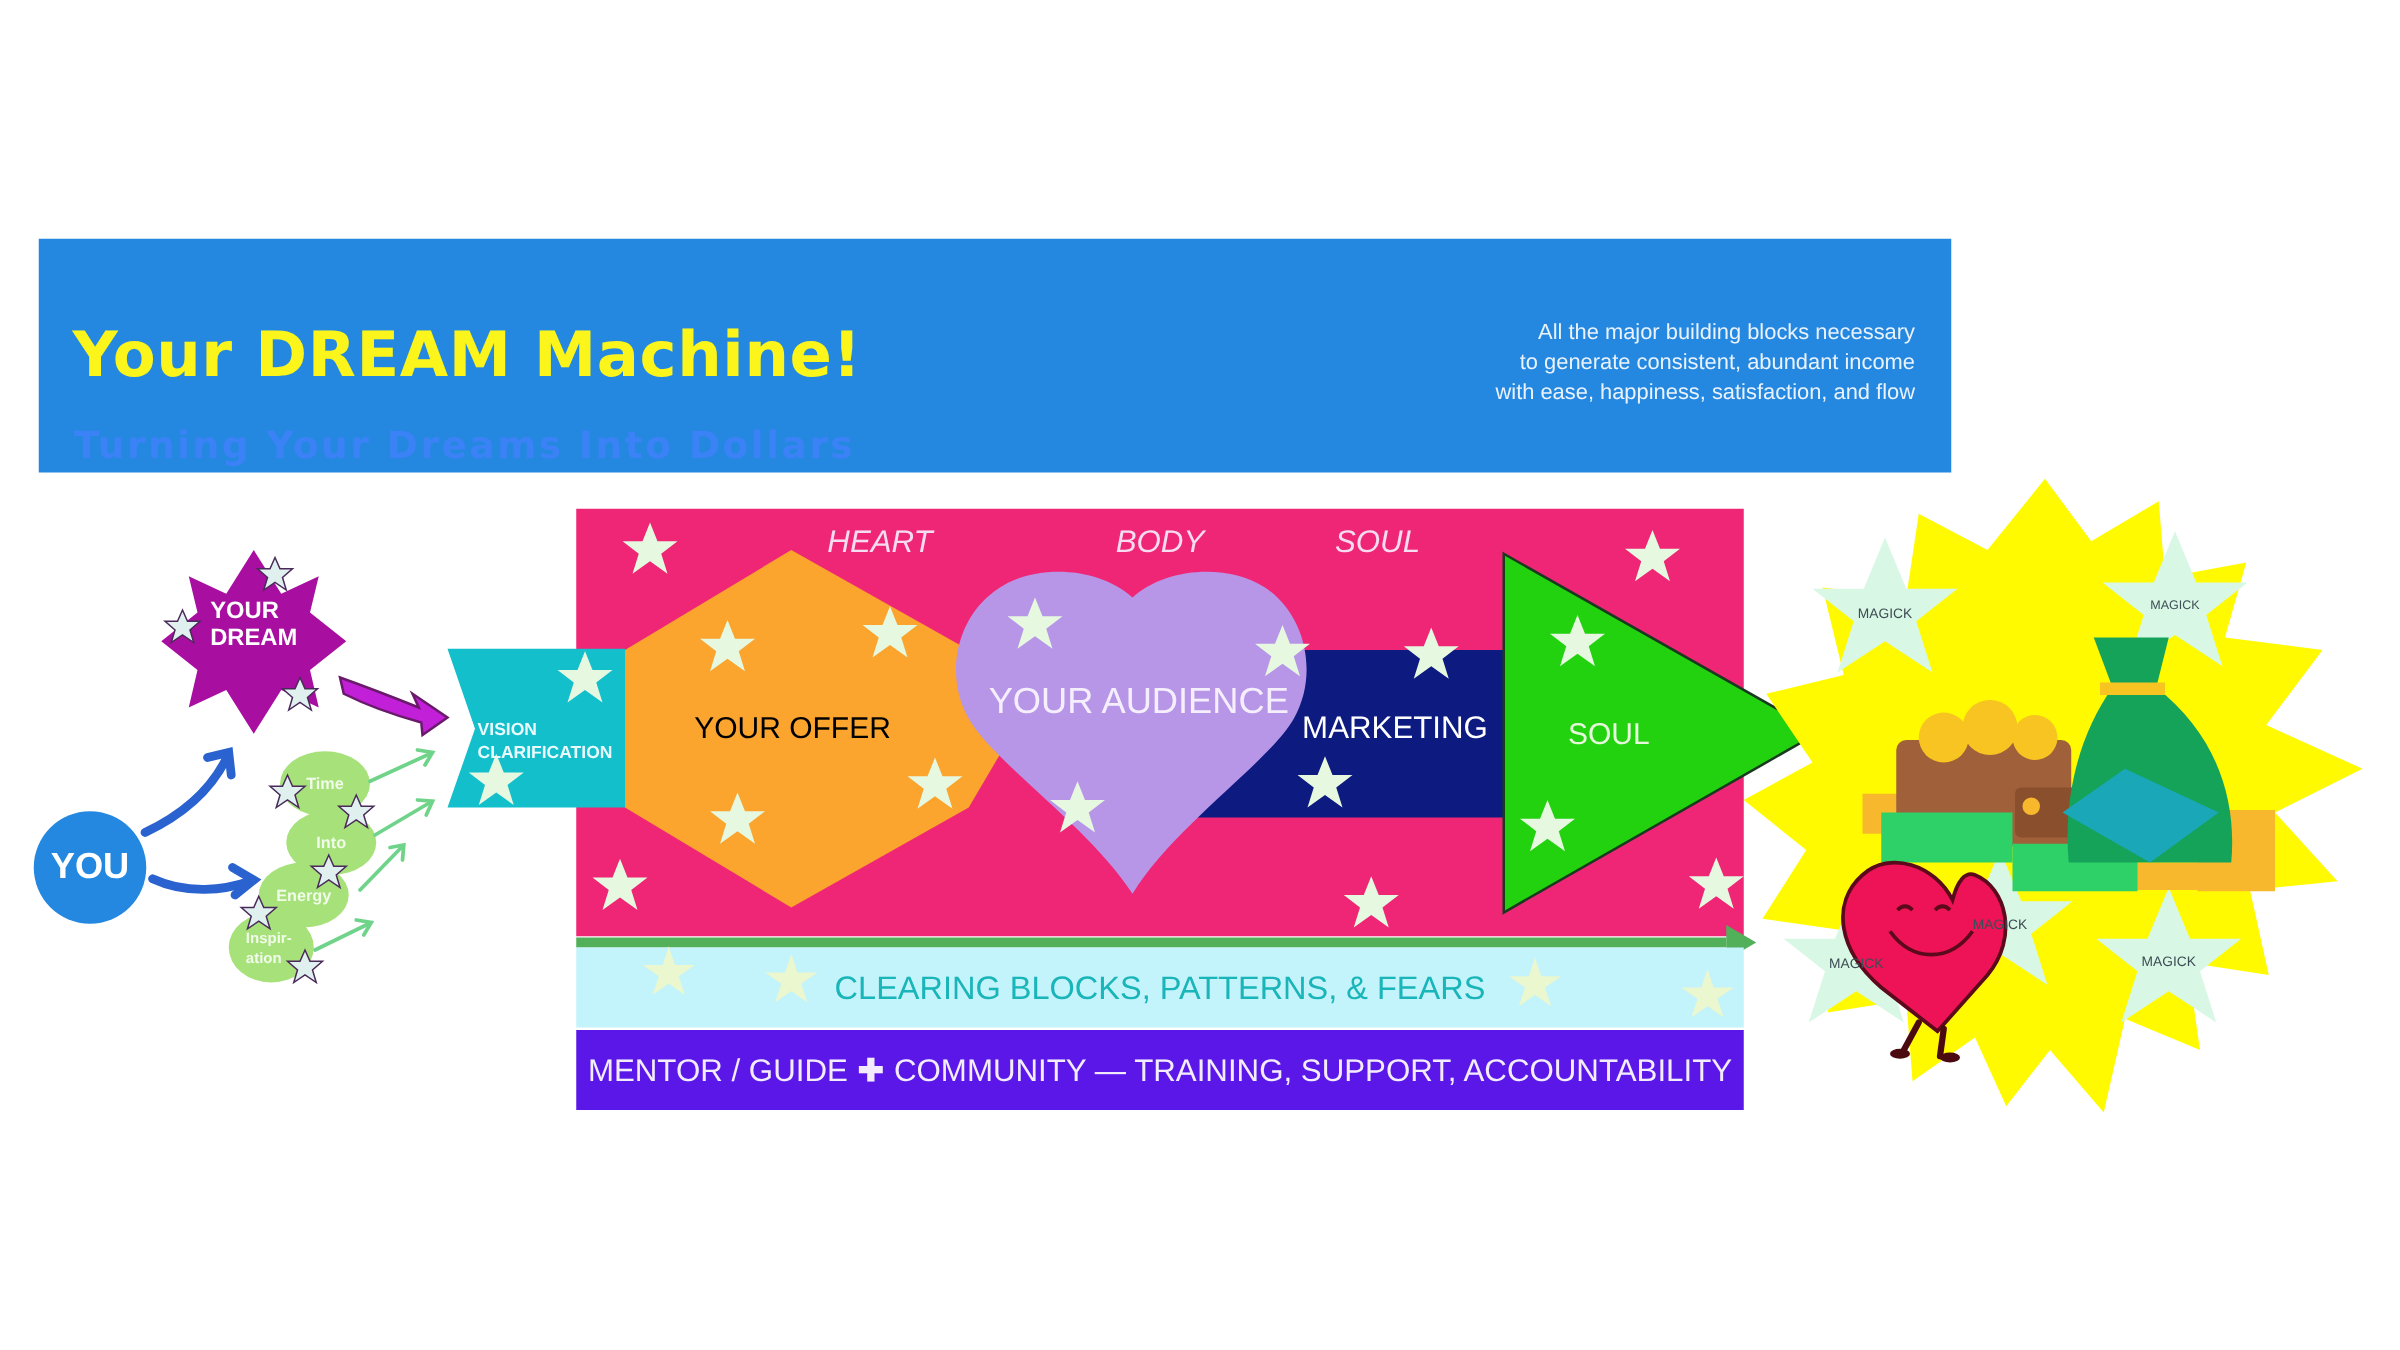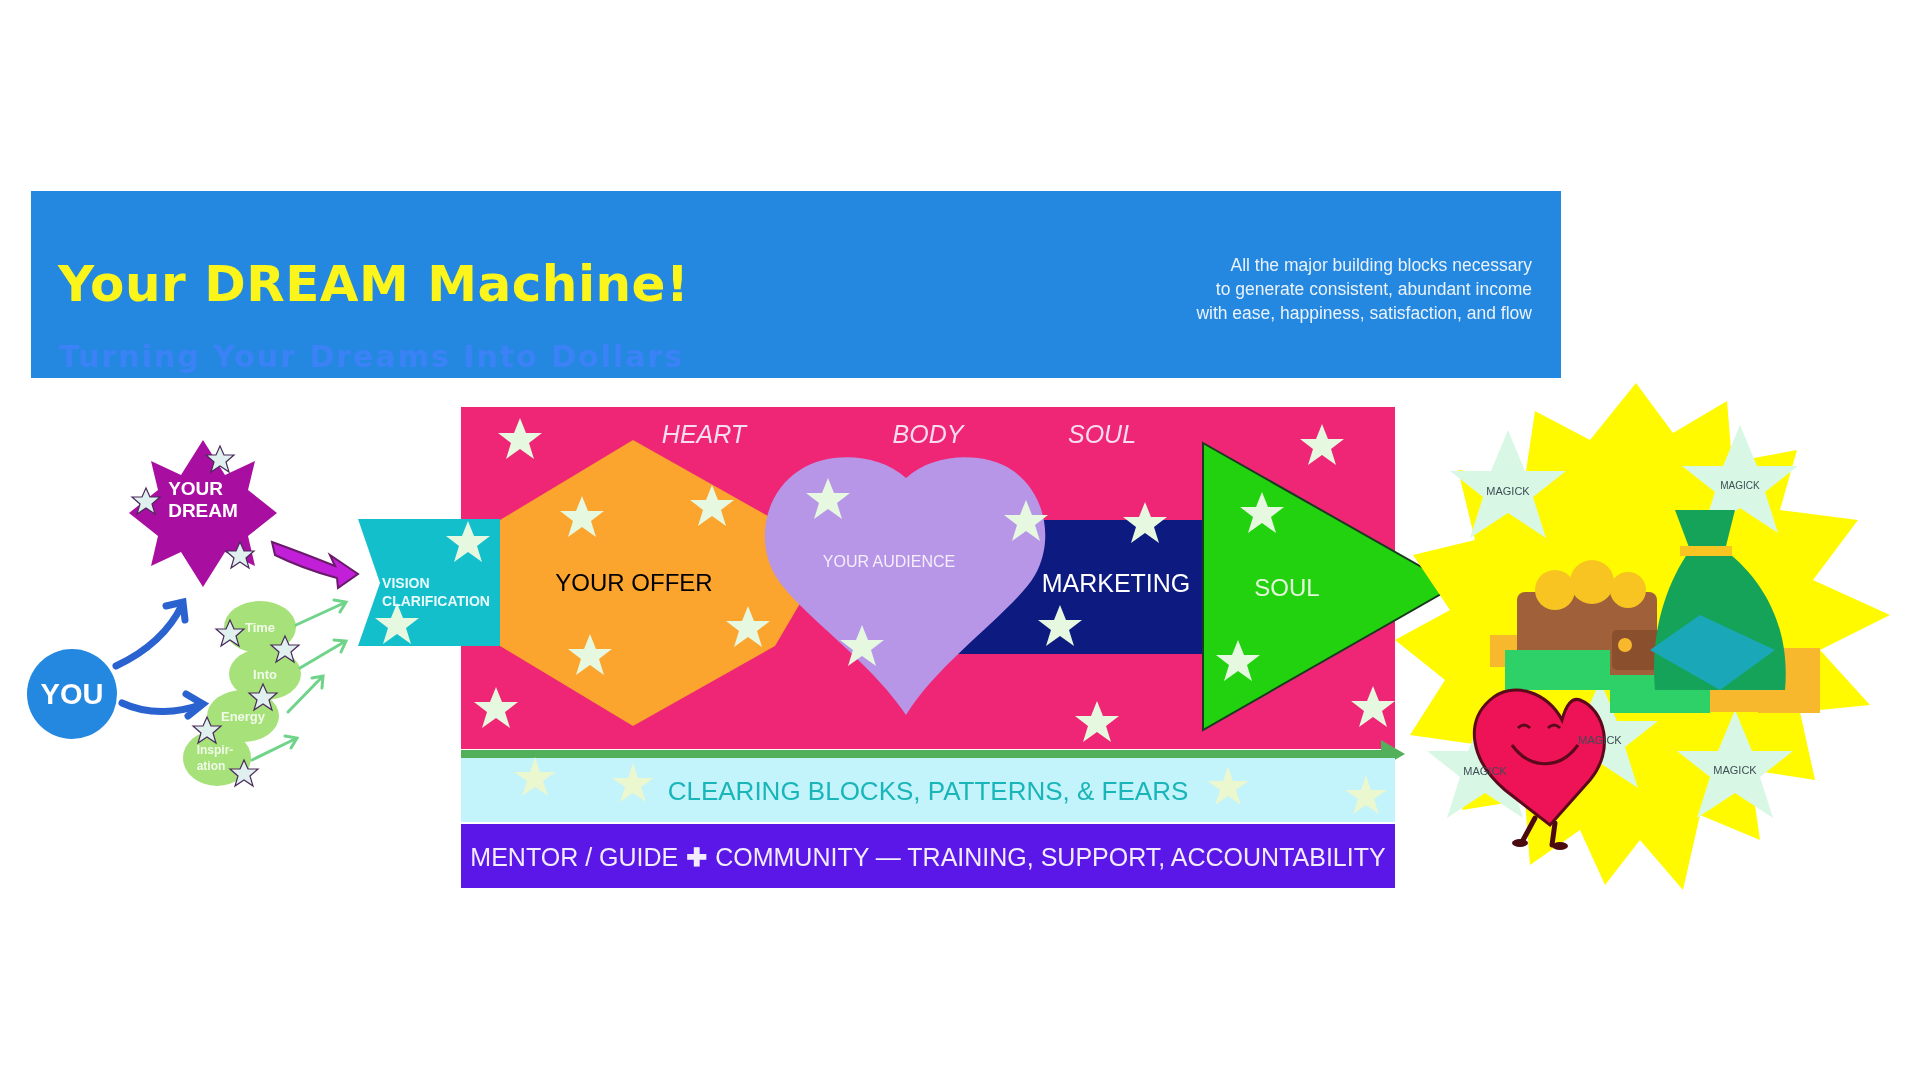--- a/index.html
+++ b/index.html
@@ -188,21 +188,21 @@
 <div class="lbl center" style="left:436px; top:592px; font-size:14px; font-weight:bold; color:#e9fbfd; line-height:18px;">
   <div>VISION</div>
   <div>CLARIFICATION</div>
 </div>
 <div class="lbl center italic-lbl" style="left:704px; top:434px;">HEART</div>
 <div class="lbl center italic-lbl" style="left:928px; top:434px;">BODY</div>
 <div class="lbl center italic-lbl" style="left:1102px; top:434px;">SOUL</div>
 <div class="lbl center" style="left:634px; top:583px; font-size:24px; color:#000000; line-height:42px;">
   <div>YOUR OFFER</div>
 </div>
-<div class="lbl center" style="left:889px; top:562px; font-size:16px; color:#f5eefc;">YOUR AUDIENCE</div>
+<div class="lbl center" style="left:911px; top:562px; font-size:29px; color:#f5eefc;">YOUR AUDIENCE</div>
 <div class="lbl center" style="left:1116px; top:583px; font-size:25px; color:#ffffff;">MARKETING</div>
 <div class="lbl center" style="left:1287px; top:588px; font-size:24px; color:#e6f7dc;">SOUL</div>
 
 <div class="abs bar-clearing"></div>
 <div class="abs bar-mentor"></div>
 <svg class="canvas" width="1920" height="1080" viewBox="0 0 1920 1080" style="pointer-events:none">
   <g fill="#eaf7cf">
     <polygon points="535,757 540,772 556,772 543,781 548,796 535,787 522,796 527,781 514,772 530,772"></polygon>
     <polygon points="633,763 638,778 654,778 641,787 646,802 633,793 620,802 625,787 612,778 628,778"></polygon>
     <polygon points="1228,766 1233,781 1249,781 1236,790 1241,805 1228,796 1215,805 1220,790 1207,781 1223,781"></polygon>

